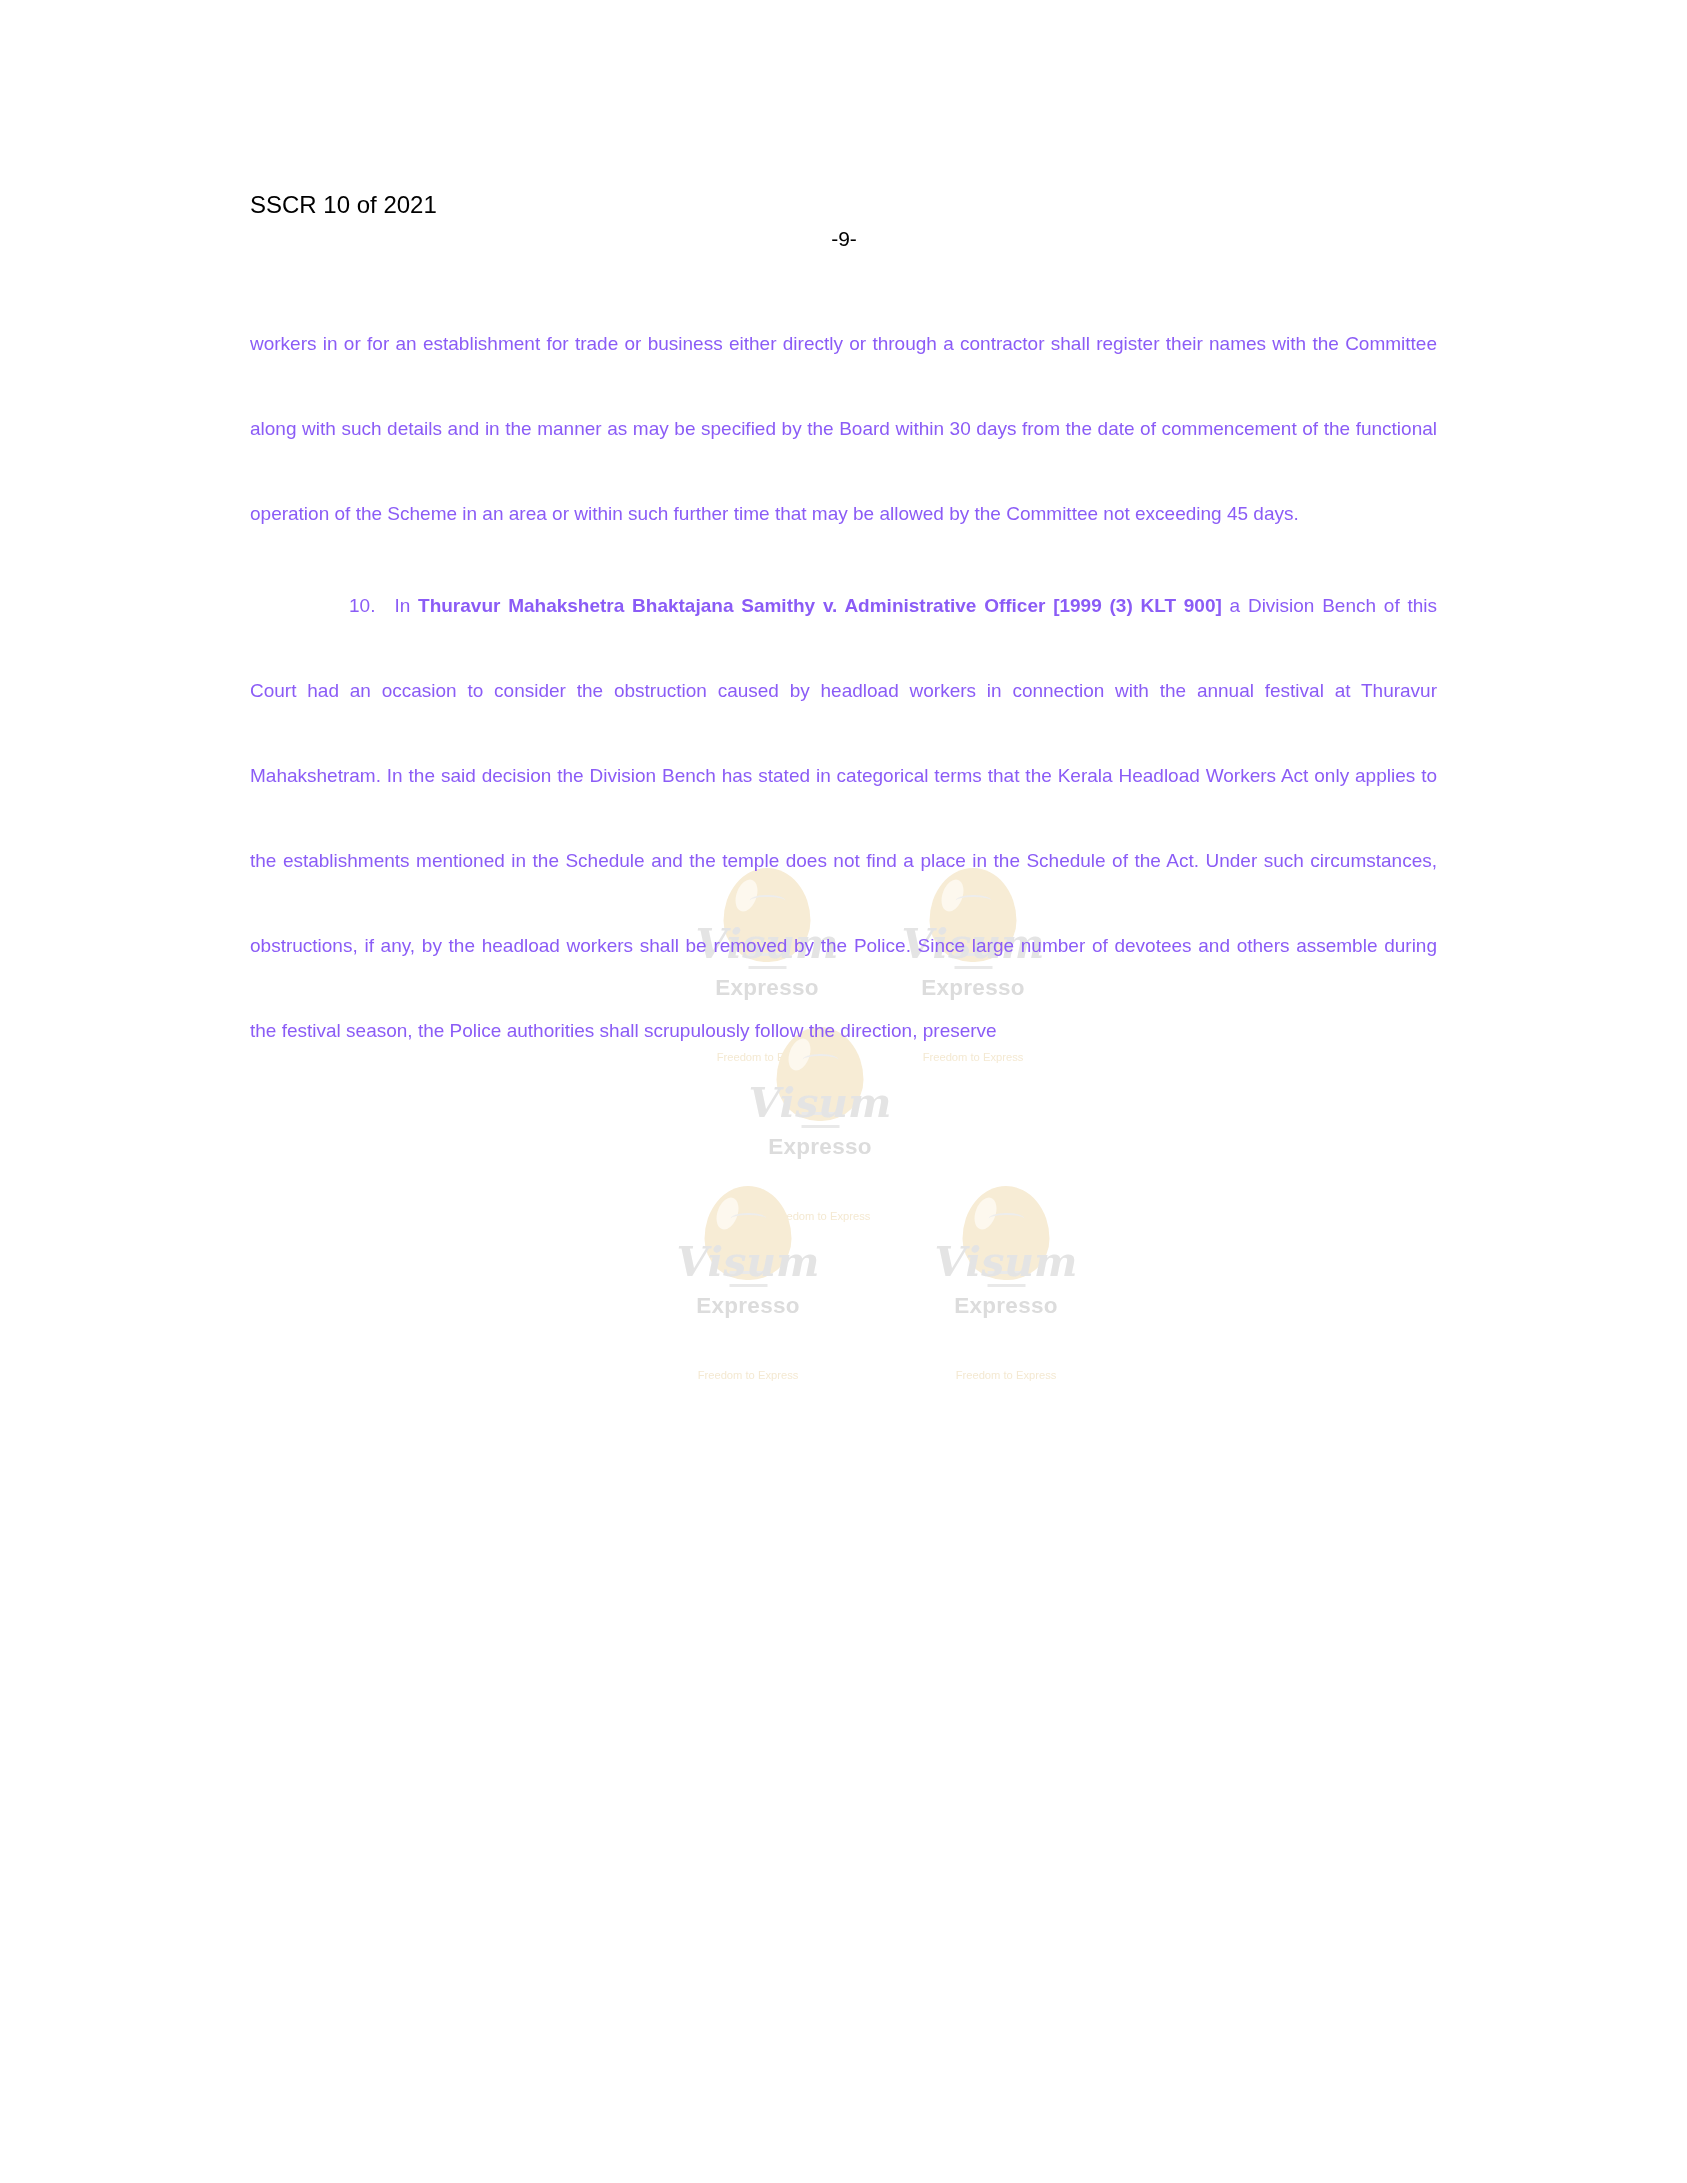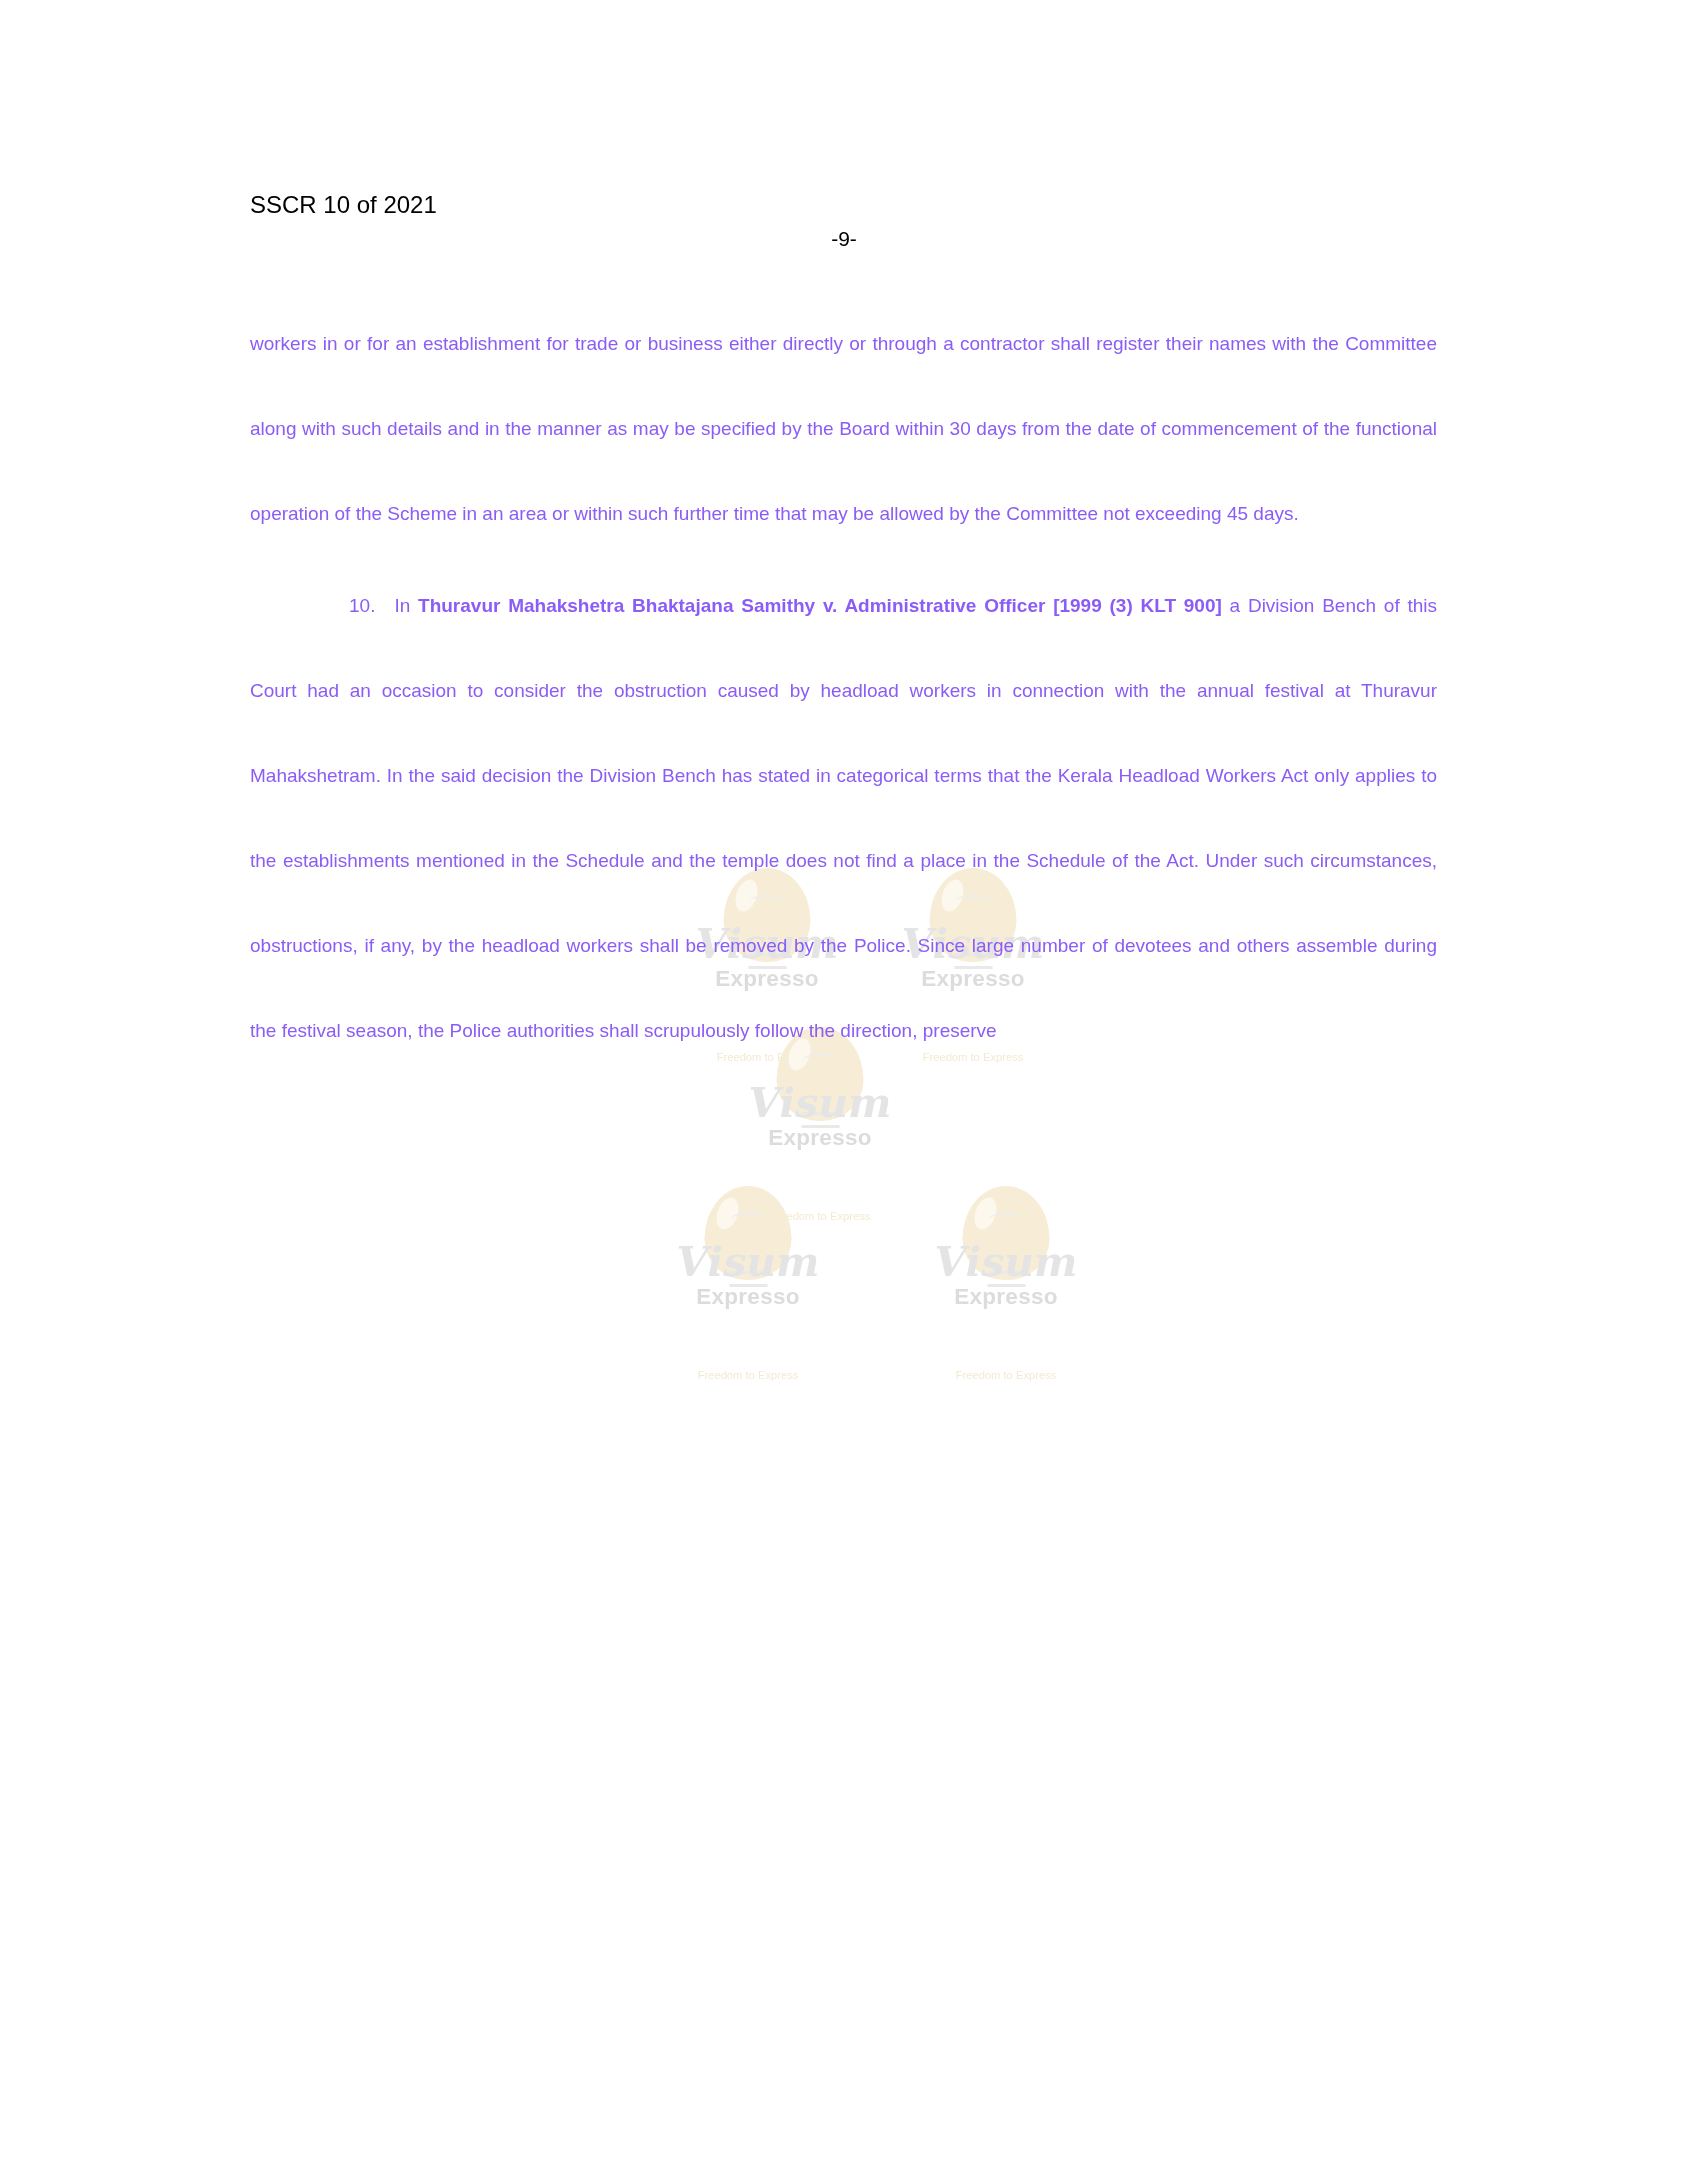--- a/index.html
+++ b/index.html
@@ -91,21 +91,21 @@
     font-style: italic;
     font-size: 41px;
     line-height: 1;
     color: #e4e4e4;
     white-space: nowrap;
     font-weight: bold;
   }
   .wm-brand {
     position: absolute;
     left: 50%;
-    top: 103px;
+    top: 112px;
     transform: translateX(-50%);
     font-family: "Liberation Sans", sans-serif;
     font-weight: bold;
     font-size: 22.5px;
     letter-spacing: 0.3px;
     color: #dcdcdc;
     white-space: nowrap;
   }
   .wm-tag {
     position: absolute;

